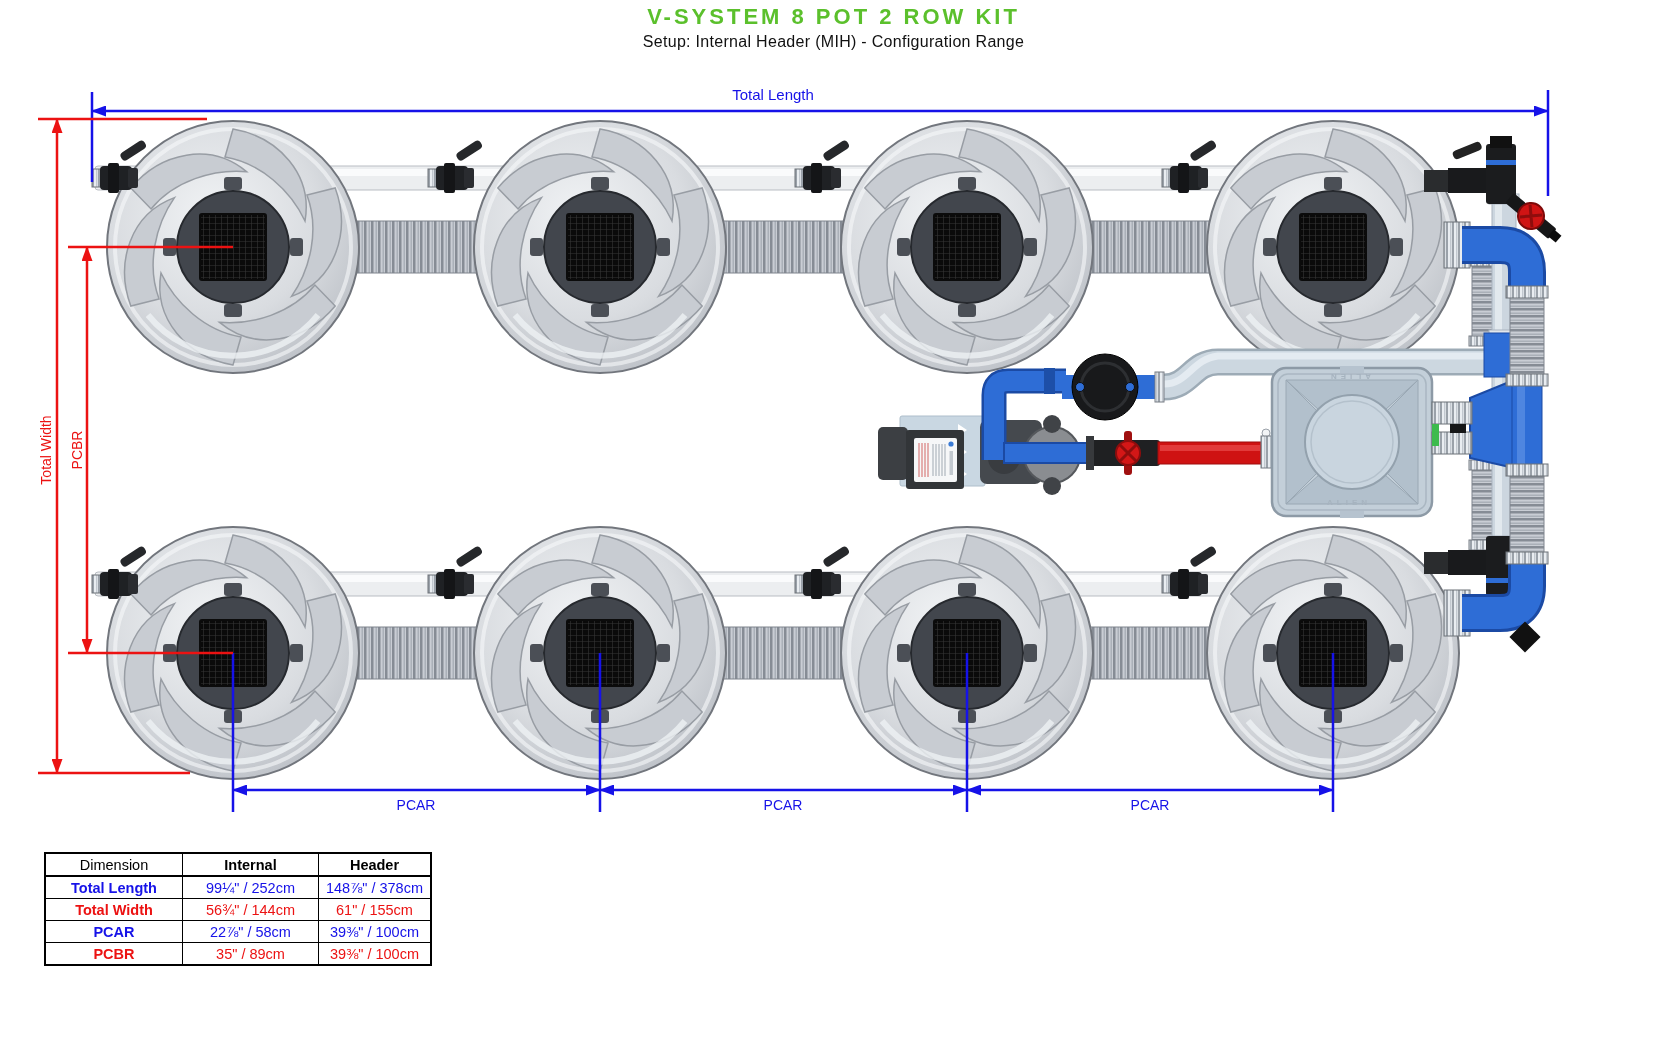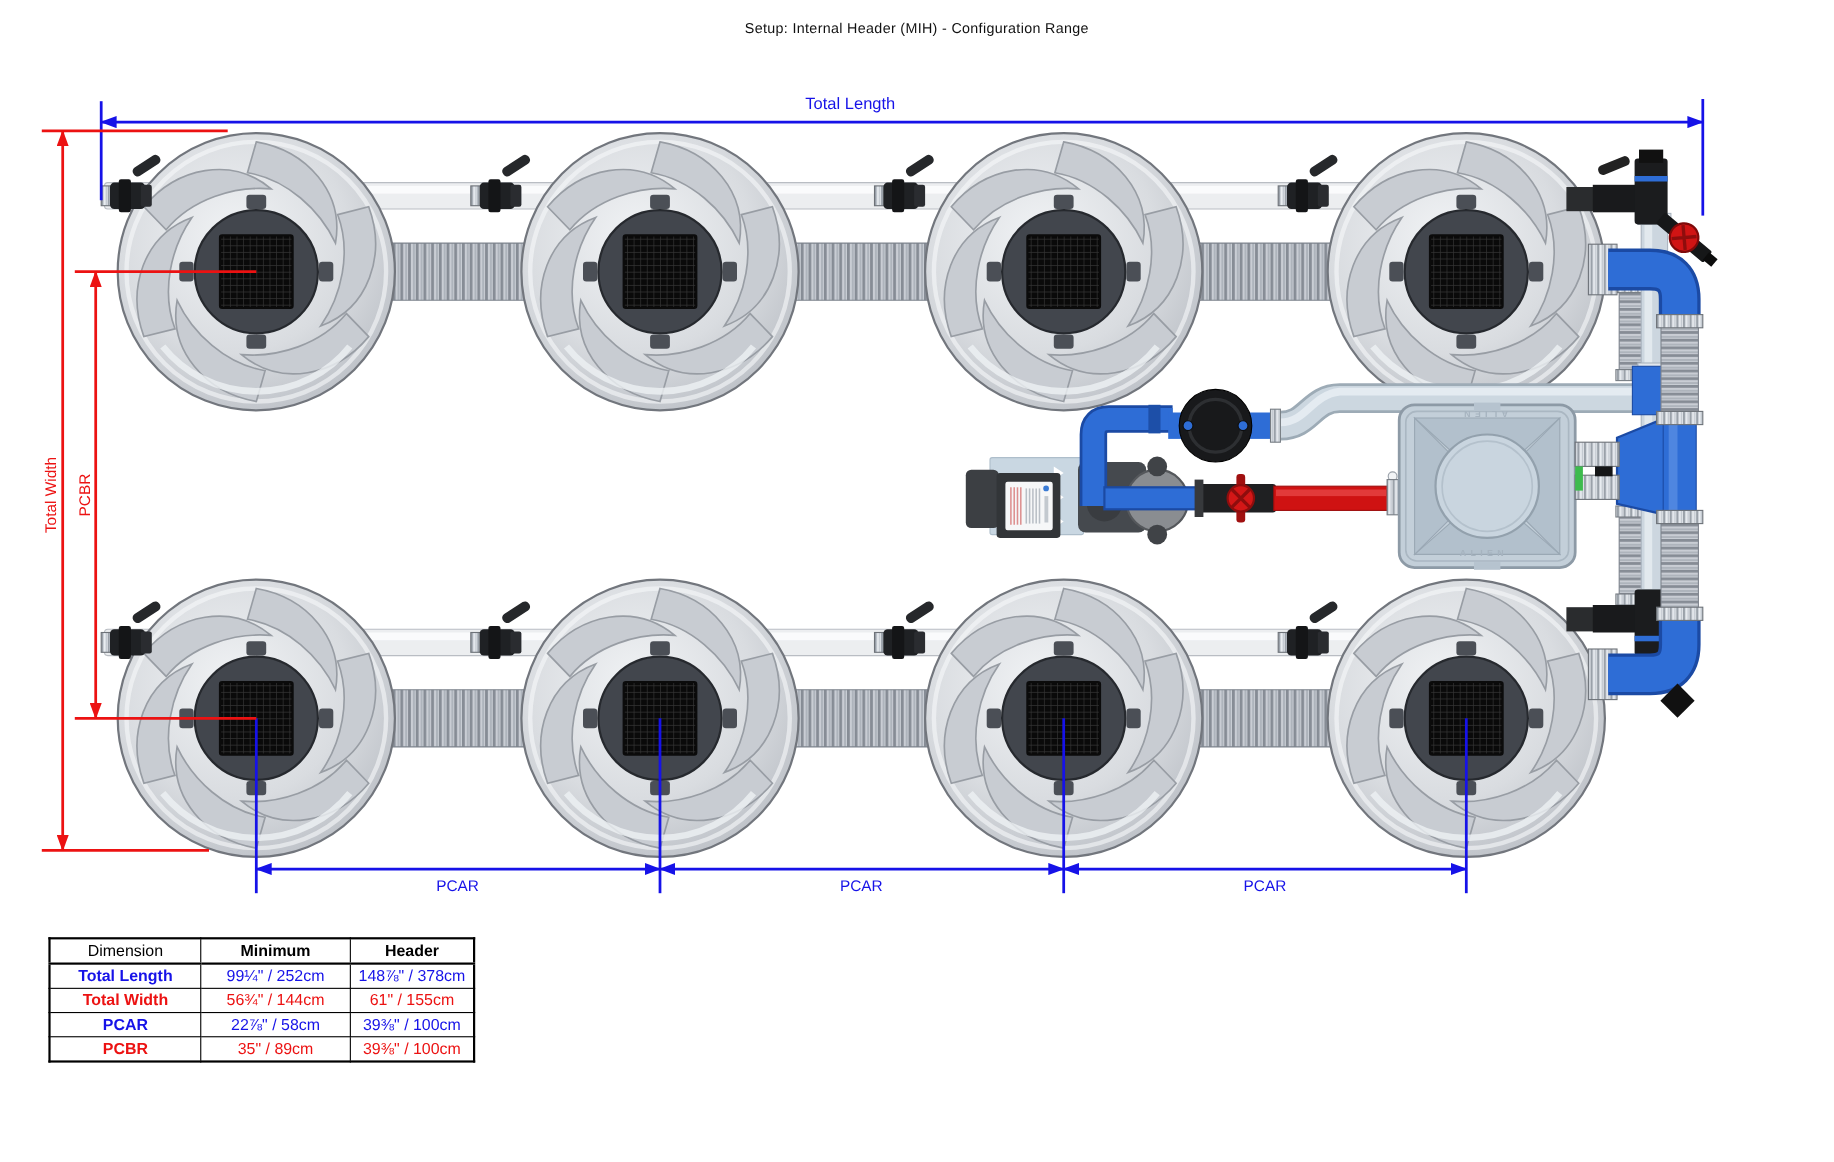--- a/index.html
+++ b/index.html
@@ -1,20 +1,20 @@
 <!DOCTYPE html>
 <html style="--green: #5bc02c; --blue: #1612e8; --red: #ec1212;"><head>
 <meta charset="utf-8">
 <style>
   html,body{margin:0;padding:0;background:#ffffff;}
   #stage{position:relative;width:1667px;height:1056px;background:#fff;overflow:hidden;
          font-family:"Liberation Sans", sans-serif;}
   .hdr{position:absolute;left:0;top:4px;width:1667px;text-align:center;}
   .title{color:var(--green,#5bc02c);font-size:22px;font-weight:bold;letter-spacing:3px;}
-  .subtitle{color:#111;font-size:13px;margin-top:14px;letter-spacing:.3px;}
+  .subtitle{color:#111;font-size:16px;margin-top:3px;letter-spacing:.3px;}
   .lbl{position:absolute;font-size:14px;text-align:center;background:#fff;line-height:16px;white-space:nowrap;}
   .blue{color:var(--blue,#1612e8);}
   .red{color:var(--red,#ec1212);}
   .rot{transform:rotate(-90deg);transform-origin:50% 50%;}
   .brand{position:absolute;font-size:8px;letter-spacing:4px;color:#a6b3bf;font-weight:bold;}
   
   #dimtable{position:absolute;left:44px;top:852px;border-collapse:collapse;table-layout:fixed;}
   #dimtable td,#dimtable th{border:1px solid #000;text-align:center;font-size:14.5px;
       height:21px;padding:0;overflow:hidden;white-space:nowrap;}
   #dimtable tr:first-child th{border-bottom-width:2px;}
@@ -23,20 +23,21 @@
   #dimtable th.c0{font-weight:normal;}
   #dimtable .c1{width:135px;}
   #dimtable .c2{width:111px;}
 </style>
 </head>
 <body>
 
 <div id="stage">
 
   <div class="hdr">
+    <div class="title">V-SYSTEM 8 POT 2 ROW KIT</div>
     <div class="subtitle">Setup: Internal Header (MIH) - Configuration Range</div>
   </div>
 
   <svg style="position:absolute;left:0;top:0;" width="1667" height="830" viewBox="0 0 1667 830">
     <defs>
       <radialGradient id="potG" cx="42%" cy="38%" r="75%">
         <stop offset="0%" stop-color="#f1f3f5"></stop>
         <stop offset="55%" stop-color="#d9dce0"></stop>
         <stop offset="85%" stop-color="#c0c4ca"></stop>
         <stop offset="100%" stop-color="#aab0b7"></stop>
@@ -304,21 +305,21 @@
   <div class="lbl blue" style="left:743px;top:797px;width:80px;">PCAR</div>
   <div class="lbl blue" style="left:1110px;top:797px;width:80px;">PCAR</div>
 
   <div class="brand" style="left:1327px;top:372px;transform:rotate(180deg);">ALIEN</div>
   <div class="brand" style="left:1327px;top:498px;">ALIEN</div>
 
   <table id="dimtable">
     <tbody>
       <tr>
         <th class="c0">Dimension</th>
-        <th class="c1">Minimum</th>
+        <th class="c1">Internal</th>
         <th class="c2">Header</th>
       </tr>
     <tr>
           <td class="c0 blue">Total Length</td>
           <td class="c1 blue">99¼" / 252cm</td>
           <td class="c2 blue">148⅞" / 378cm</td>
         </tr>
         <tr>
           <td class="c0 red">Total Width</td>
           <td class="c1 red">56¾" / 144cm</td>

